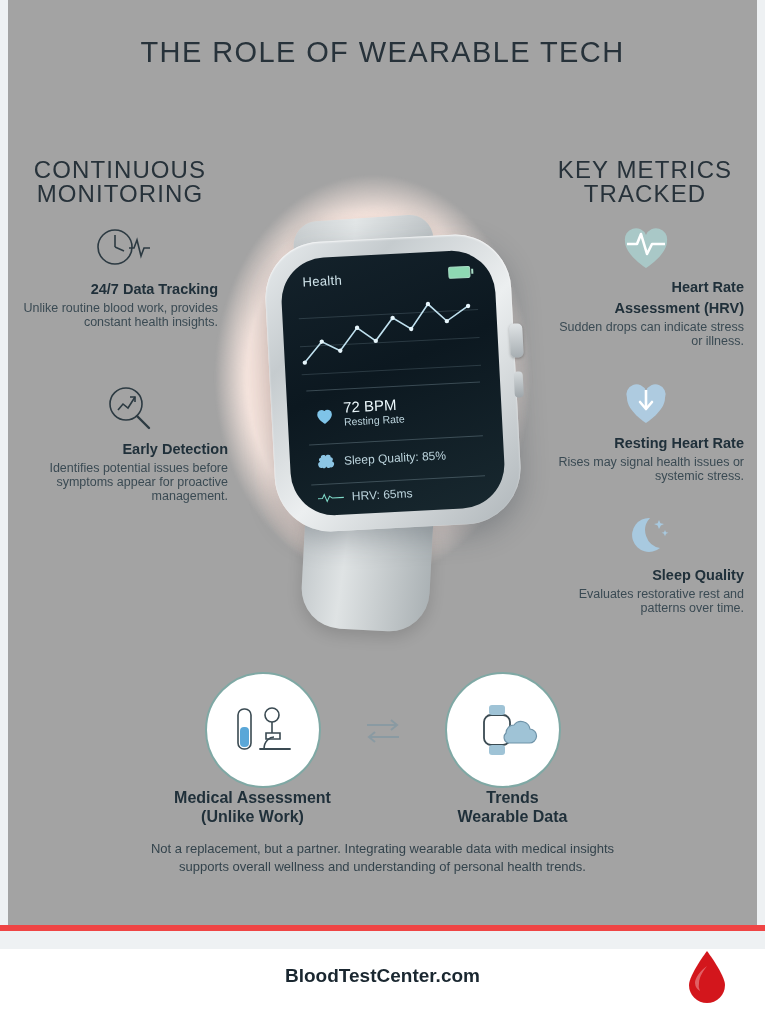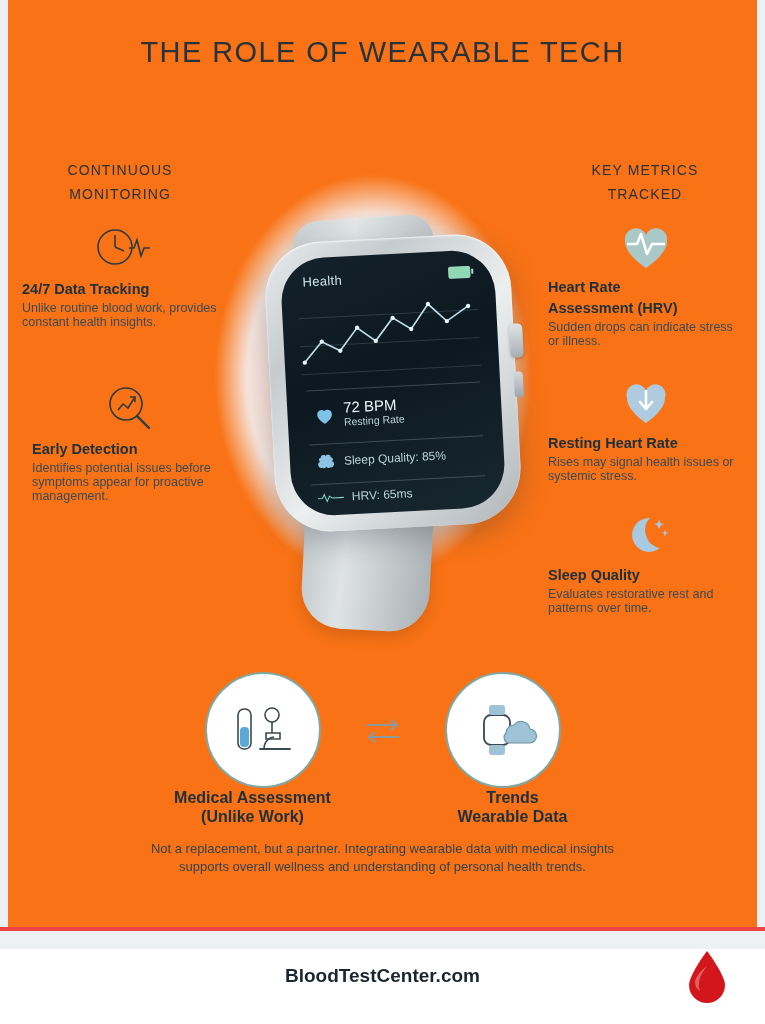--- a/index.html
+++ b/index.html
@@ -13,21 +13,21 @@
     font-family: "Liberation Sans", sans-serif;
     color: #1d2b33;
     overflow: hidden;
     position: relative;
   }
 
   .page {
     position: relative;
     width: 765px;
     height: 1024px;
-    background: #f97316;
+    background: #a3a3a3;
     overflow: hidden;
   }
 
   
   .title-block {
     position: absolute;
     top: 34px;
     left: 0;
     width: 765px;
     text-align: center;
@@ -191,31 +191,31 @@
     left: 20px;
     right: 20px;
     height: 1px;
     background: rgba(190,220,230,0.25);
   }
 
   
   .sec-head {
     position: absolute;
     text-align: center;
-    font-size: 14px;
+    font-size: 24px;
     letter-spacing: 1.1px;
     color: #27323a;
     line-height: 24px;
   }
   .left-head { left: 20px; top: 158px; width: 200px; }
   .right-head { left: 545px; top: 158px; width: 200px; }
 
   .item {
     position: absolute;
-    text-align: left;
+    text-align: right;
   }
   .item .ic {
     display: flex;
     justify-content: center;
     margin-bottom: 6px;
   }
   .item .h {
     font-size: 14.5px;
     font-weight: bold;
     color: #20303a;
@@ -300,21 +300,21 @@
   }
 
   
   .footer {
     position: absolute;
     left: 0;
     bottom: 0;
     width: 765px;
     height: 93px;
     background: #ffffff;
-    border-top: 4px solid #ef4444;
+    border-top: 6px solid #ef4444;
   }
   .footer-bar {
     position: absolute;
     left: 0;
     top: 0;
     width: 765px;
     height: 18px;
     background: #eef1f3;
   }
   .footer-text {

